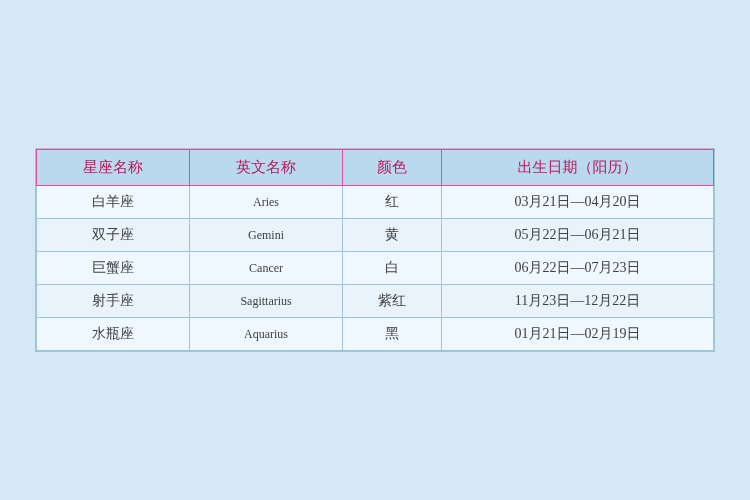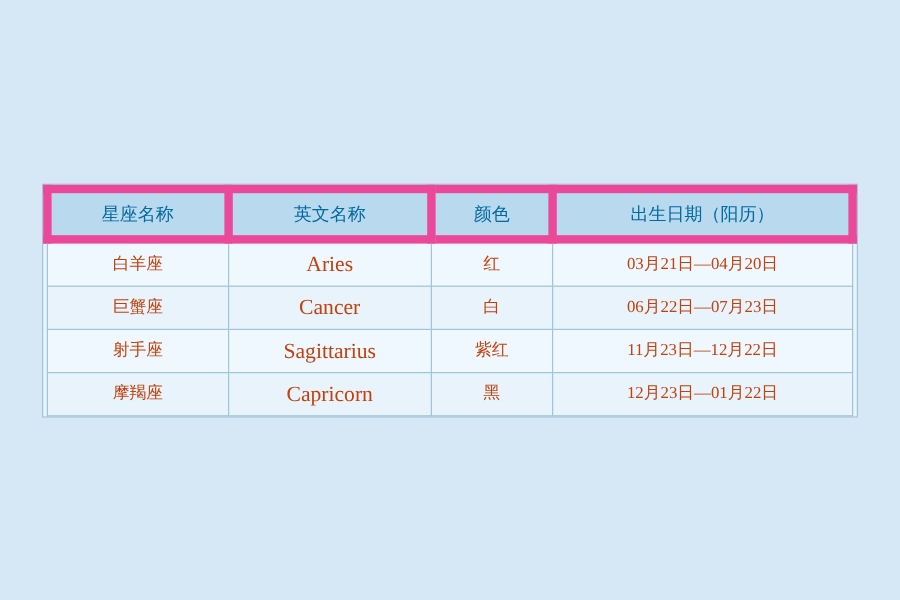--- a/index.html
+++ b/index.html
@@ -28,50 +28,50 @@
     table {
       width: 100%;
       border-collapse: collapse;
     }
 
     thead tr {
       background-color: #b8d9ee;
     }
 
     thead th {
-      border: 7px solid #ec4899;
+      border: 1px solid #ec4899;
       padding: 8px 12px;
       text-align: center;
       font-weight: normal;
-      color: #0369a1;
+      color: #be185d;
       font-size: 15px;
     }
 
     tbody tr {
       background-color: #f0f8ff;
     }
 
     tbody tr:nth-child(even) {
       background-color: #e8f3fb;
     }
 
     tbody td {
       border: 1px solid #a0c4d8;
       padding: 7px 12px;
       text-align: center;
-      color: #c2410c;
+      color: #404040;
       font-size: 14px;
     }
 
     tbody td:first-child {
       font-size: 14px;
     }
 
     tbody td:nth-child(2) {
-      font-size: 18px;
+      font-size: 12px;
     }
   </style>
 </head>
 <body>
 
 <div class="table-container">
   <table>
     <thead>
       <tr>
         <th>星座名称</th>
@@ -81,32 +81,38 @@
       </tr>
     </thead>
     <tbody id="table-body">
     <tr>
           <td>白羊座</td>
           <td>Aries</td>
           <td>红</td>
           <td>03月21日—04月20日</td>
         </tr>
         <tr>
+          <td>双子座</td>
+          <td>Gemini</td>
+          <td>黄</td>
+          <td>05月22日—06月21日</td>
+        </tr>
+        <tr>
           <td>巨蟹座</td>
           <td>Cancer</td>
           <td>白</td>
           <td>06月22日—07月23日</td>
         </tr>
         <tr>
           <td>射手座</td>
           <td>Sagittarius</td>
           <td>紫红</td>
           <td>11月23日—12月22日</td>
         </tr>
         <tr>
-          <td>摩羯座</td>
-          <td>Capricorn</td>
+          <td>水瓶座</td>
+          <td>Aquarius</td>
           <td>黑</td>
-          <td>12月23日—01月22日</td>
+          <td>01月21日—02月19日</td>
         </tr>
       </tbody>
   </table>
 </div>
 
 </body></html>

